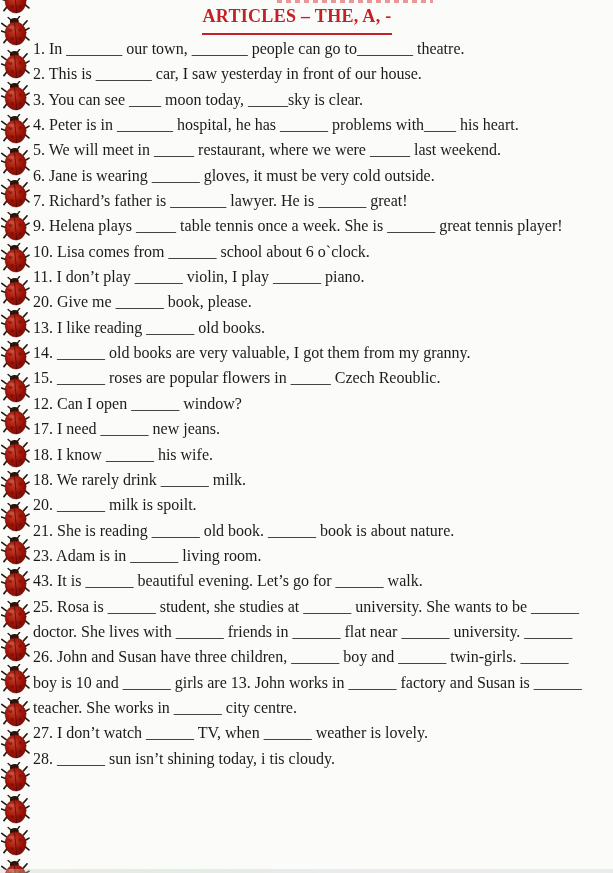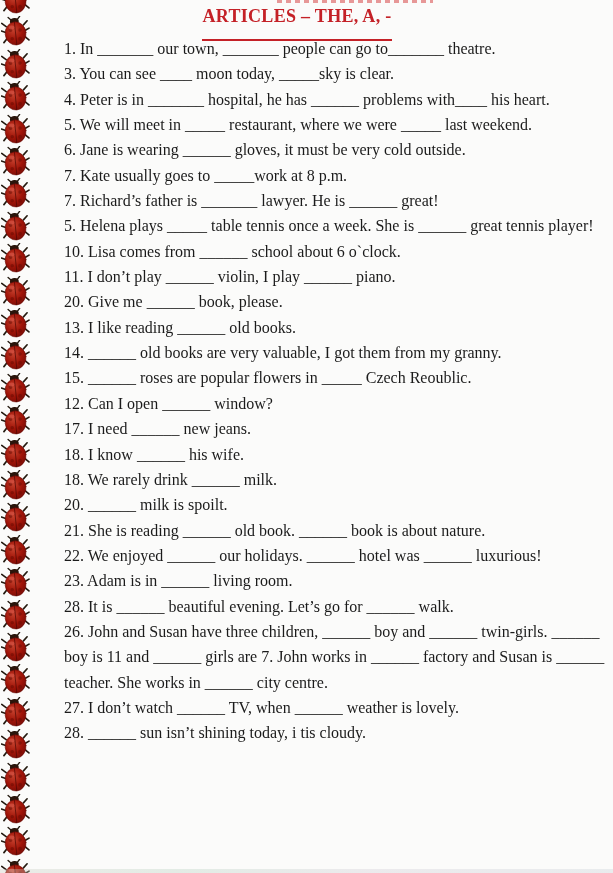--- a/index.html
+++ b/index.html
@@ -37,24 +37,24 @@
   .title-row {
     text-align: center;
     padding-right: 52px;
     height: 27px;
   }
   .title-row span {
     font-size: 18px;
     font-weight: bold;
     color: #c42127;
     border-bottom: 2px solid #c42127;
-    padding-bottom: 13px;
+    padding-bottom: 7px;
     letter-spacing: 0.3px;
   }
-  .lines { margin-top: 3px; margin-left: 31px; }
+  .lines { margin-top: 3px; }
   .line {
     height: 25.35px;
     line-height: 25.35px;
     font-size: 16px;
     white-space: nowrap;
     overflow: hidden;
   }
 
   
   .top-ghost {
@@ -701,44 +701,45 @@
     </g>
   </svg>
     </div>
 
   <div class="content">
     <div class="title-row">
       <span>ARTICLES – THE, A, -</span>
     </div>
     <div class="lines">
         <div class="line">1. In _______ our town, _______ people can go to_______ theatre.</div>
+        <div class="line">2. This is _______ car, I saw yesterday in front of our house.</div>
         <div class="line">3. You can see ____ moon today, _____sky is clear.</div>
         <div class="line">4. Peter is in _______ hospital, he has ______ problems with____ his heart.</div>
         <div class="line">5. We will meet in _____ restaurant, where we were _____ last weekend.</div>
         <div class="line">6. Jane is wearing ______ gloves, it must be very cold outside.</div>
-        <div class="line">7. Kate usually goes to _____work at 8 p.m.</div>
         <div class="line">7. Richard’s father is _______ lawyer. He is ______ great!</div>
-        <div class="line">5. Helena plays _____ table tennis once a week. She is ______ great tennis player!</div>
+        <div class="line">9. Helena plays _____ table tennis once a week. She is ______ great tennis player!</div>
         <div class="line">10. Lisa comes from ______ school about 6 o`clock.</div>
         <div class="line">11. I don’t play ______ violin, I play ______ piano.</div>
         <div class="line">20. Give me ______ book, please.</div>
         <div class="line">13. I like reading ______ old books.</div>
         <div class="line">14. ______ old books are very valuable, I got them from my granny.</div>
         <div class="line">15. ______ roses are popular flowers in _____ Czech Reoublic.</div>
         <div class="line">12. Can I open ______ window?</div>
         <div class="line">17. I need ______ new jeans.</div>
         <div class="line">18. I know ______ his wife.</div>
         <div class="line">18. We rarely drink ______ milk.</div>
         <div class="line">20. ______ milk is spoilt.</div>
         <div class="line">21. She is reading ______ old book. ______ book is about nature.</div>
-        <div class="line">22. We enjoyed ______ our holidays. ______ hotel was ______ luxurious!</div>
         <div class="line">23. Adam is in ______ living room.</div>
-        <div class="line">28. It is ______ beautiful evening. Let’s go for ______ walk.</div>
+        <div class="line">43. It is ______ beautiful evening. Let’s go for ______ walk.</div>
+        <div class="line">25. Rosa is ______ student, she studies at ______ university. She wants to be ______</div>
+        <div class="line">doctor. She lives with ______ friends in ______ flat near ______ university. ______</div>
         <div class="line">26. John and Susan have three children, ______ boy and ______ twin-girls. ______</div>
-        <div class="line">boy is 11 and ______ girls are 7. John works in ______ factory and Susan is ______</div>
+        <div class="line">boy is 10 and ______ girls are 13. John works in ______ factory and Susan is ______</div>
         <div class="line">teacher. She works in ______ city centre.</div>
         <div class="line">27. I don’t watch ______ TV, when ______ weather is lovely.</div>
         <div class="line">28. ______ sun isn’t shining today, i tis cloudy.</div>
       </div>
   </div>
 
   <div class="bottom-ghost"></div>
 
 </div>
 

